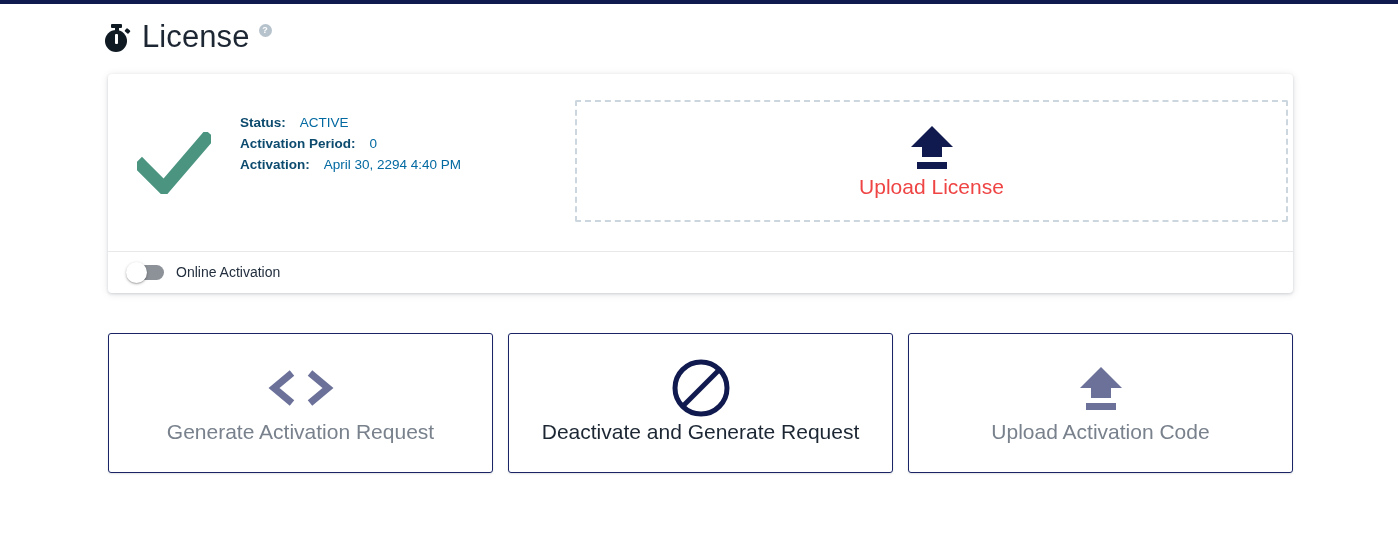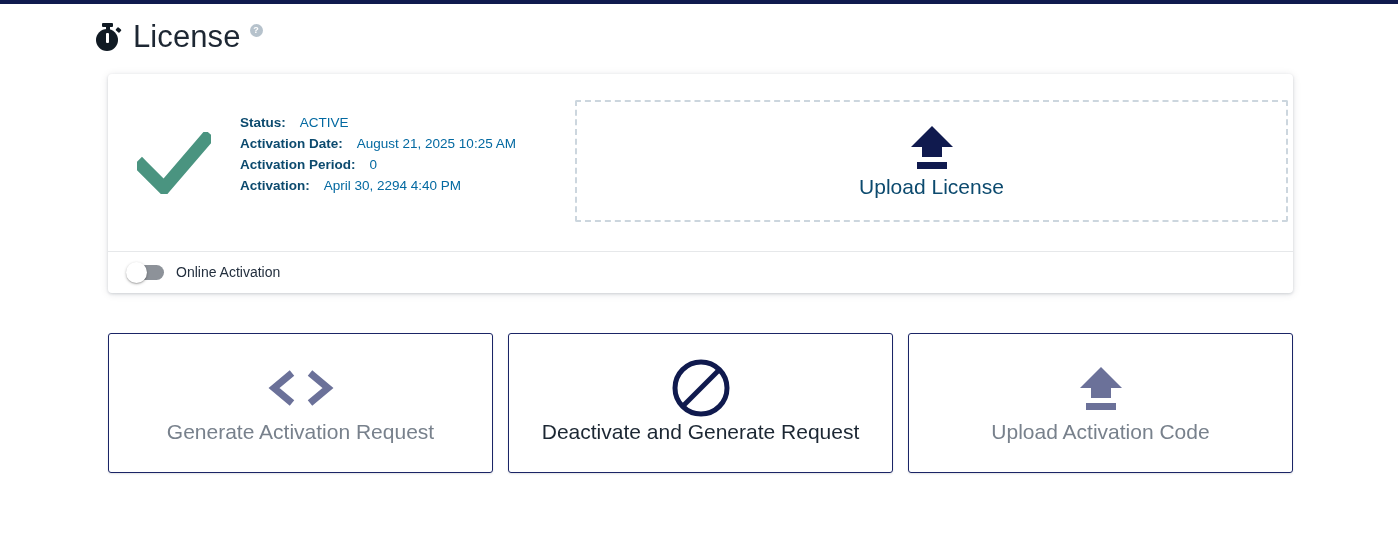--- a/index.html
+++ b/index.html
@@ -22,23 +22,23 @@
     top: 0; left: 0;
     width: 1398px;
     height: 4px;
     background: #101a4e;
   }
 
   
   .page-title-row {
     position: absolute;
     top: 20px;
-    left: 93px;
-    display: flex;
-    align-items: center;
+    left: 102px;
+    display: flex;
+    align-items: flex-end;
   }
   .stopwatch-icon {
     width: 30px;
     height: 32px;
     position: relative;
     flex: none;
     margin-right: 10px;
   }
   .sw-body {
     position: absolute;
@@ -169,21 +169,21 @@
     justify-content: center;
     box-sizing: border-box;
   }
   .upload-icon {
     width: 52px;
     height: 46px;
     flex: none;
   }
   .dropzone-label {
     font-size: 21px;
-    color: #0c4a6e;
+    color: #ef4444;
     margin-top: 5px;
     line-height: 24px;
   }
 
   .card-bottom {
     height: 40px;
     display: flex;
     align-items: center;
     padding-left: 12px;
   }
@@ -280,24 +280,20 @@
         <path d="M5 34 L27 56 L69 7" fill="none" stroke="#4a9480" stroke-width="13" stroke-linecap="square" stroke-linejoin="miter"></path>
       </svg>
     </div>
 
     <div class="info-col">
       <div class="info-row">
         <span class="info-label">Status:</span>
         <span class="info-value">ACTIVE</span>
       </div>
       <div class="info-row">
-        <span class="info-label">Activation Date:</span>
-        <span class="info-value">August 21, 2025 10:25 AM</span>
-      </div>
-      <div class="info-row">
         <span class="info-label">Activation Period:</span>
         <span class="info-value">0</span>
       </div>
       <div class="info-row">
         <span class="info-label">Activation:</span>
         <span class="info-value">April 30, 2294 4:40 PM</span>
       </div>
     </div>
 
     <div class="upload-col">

